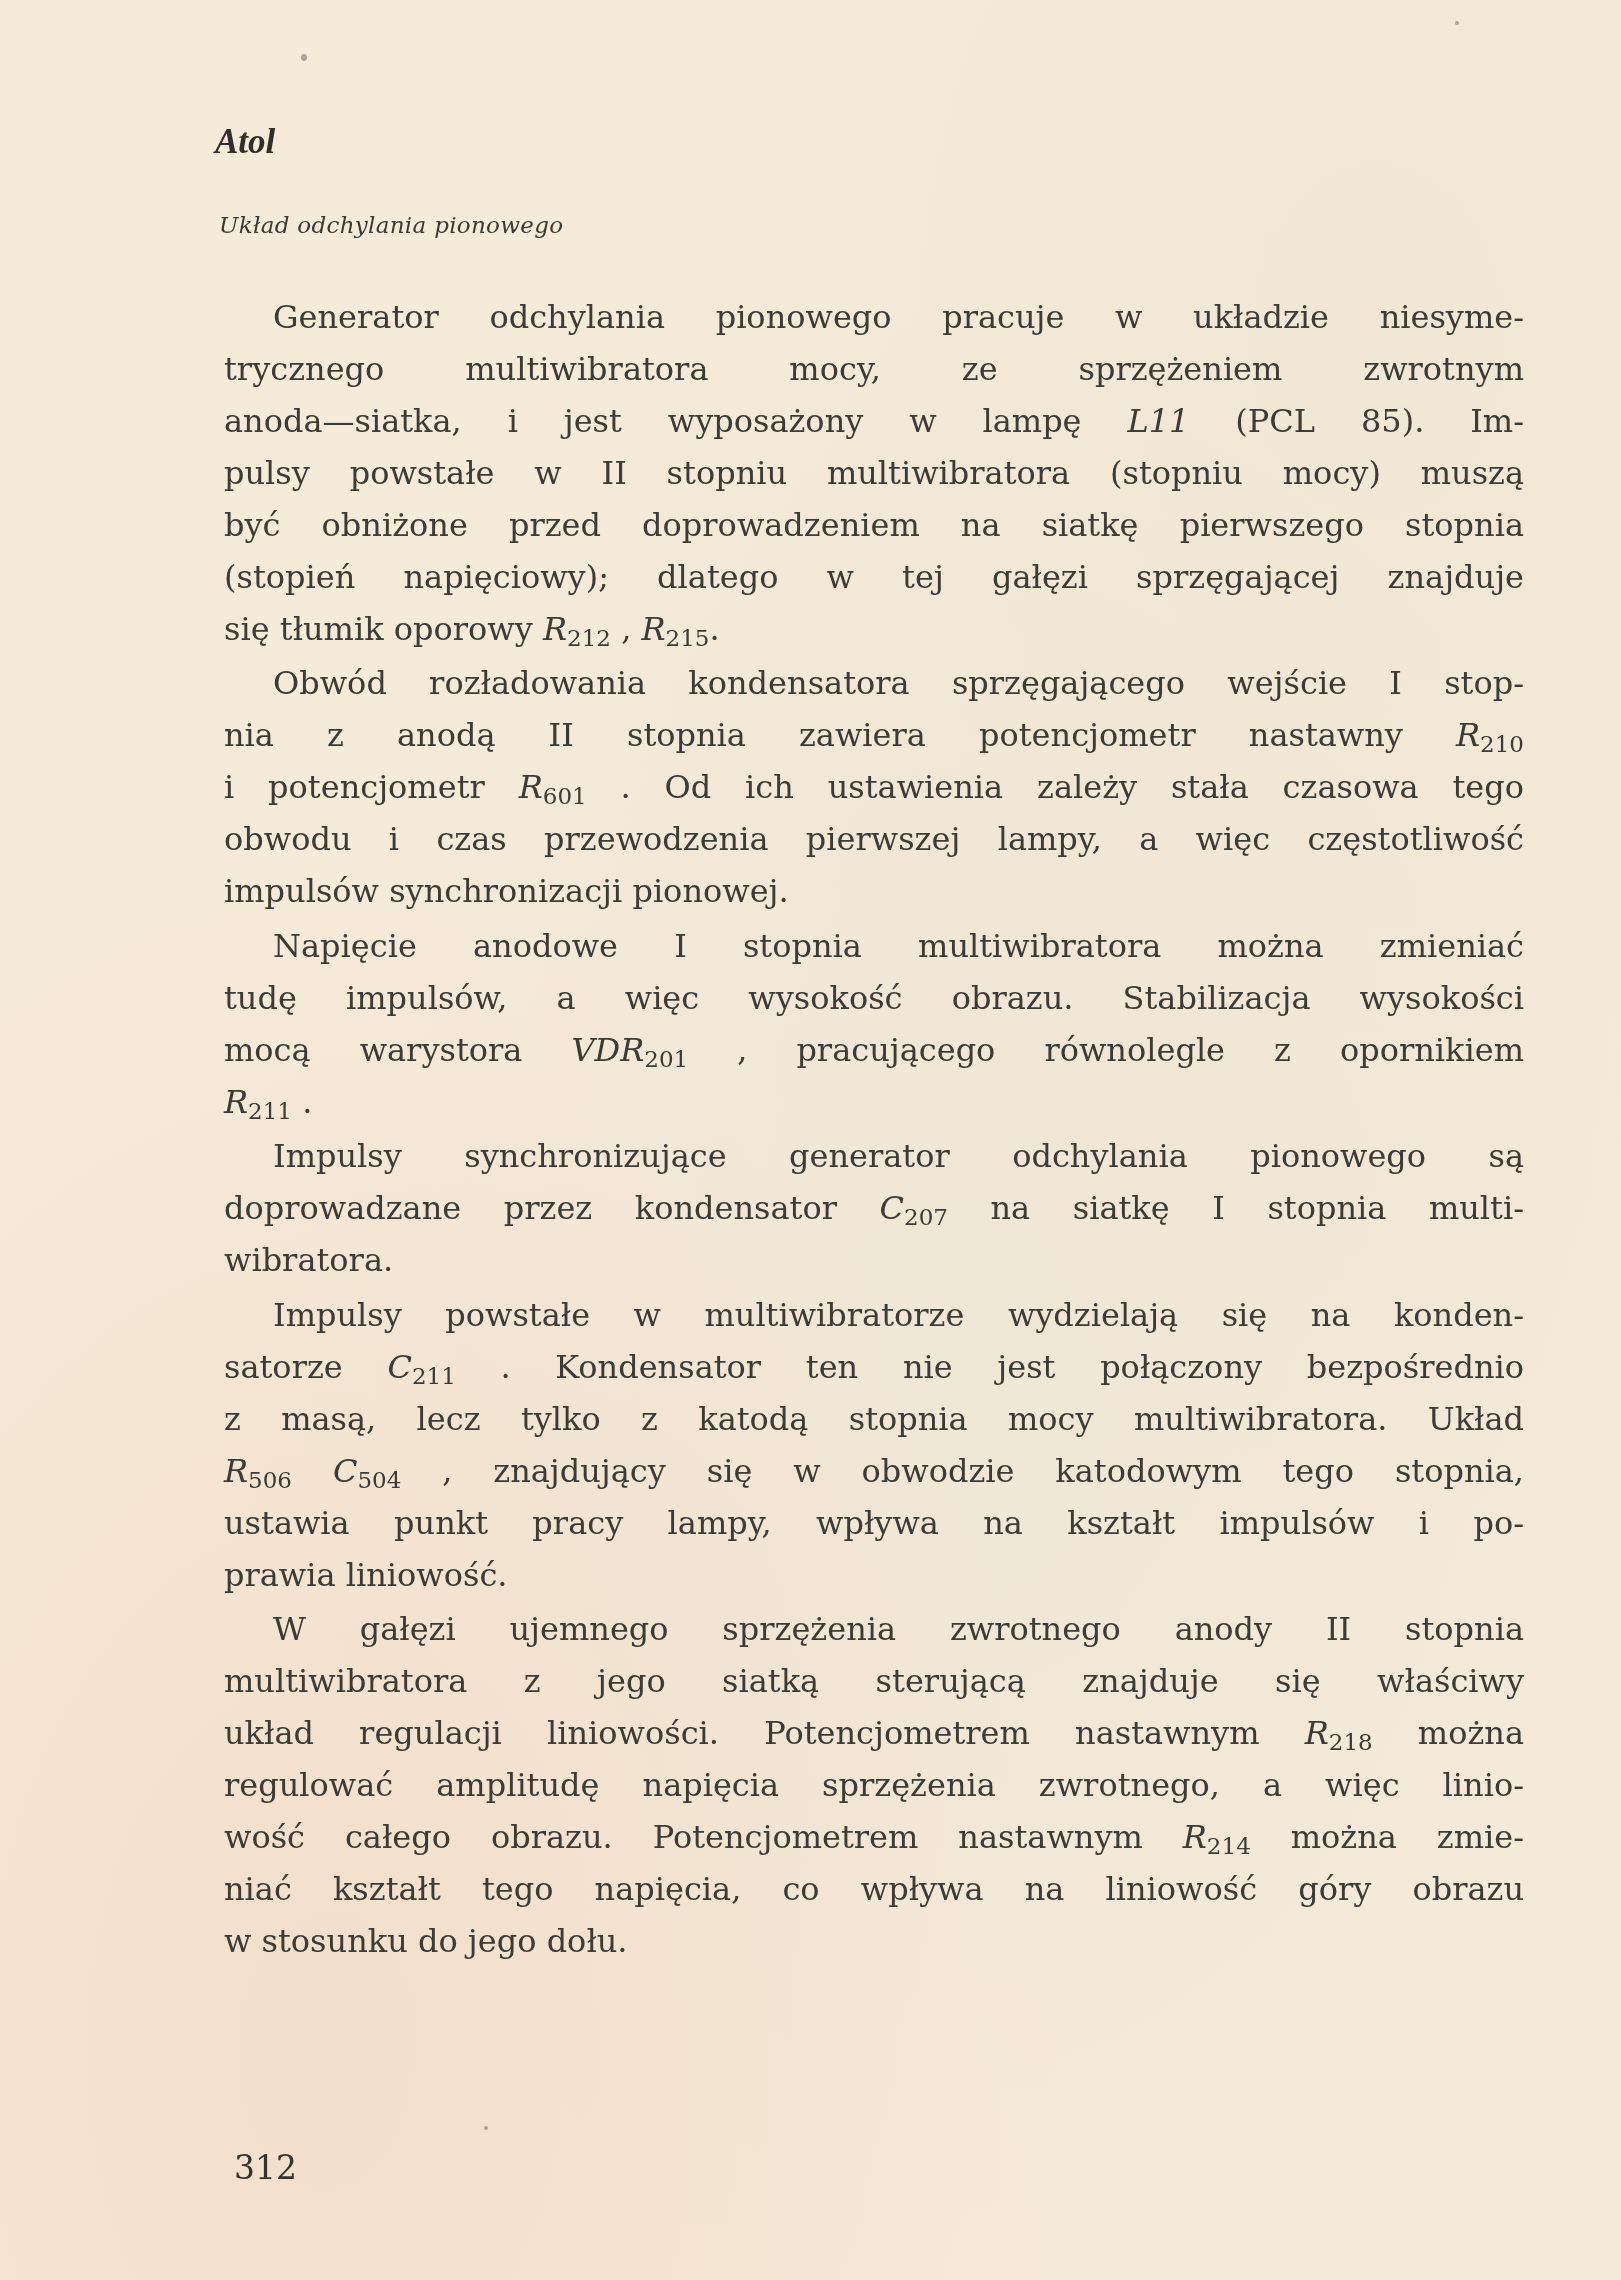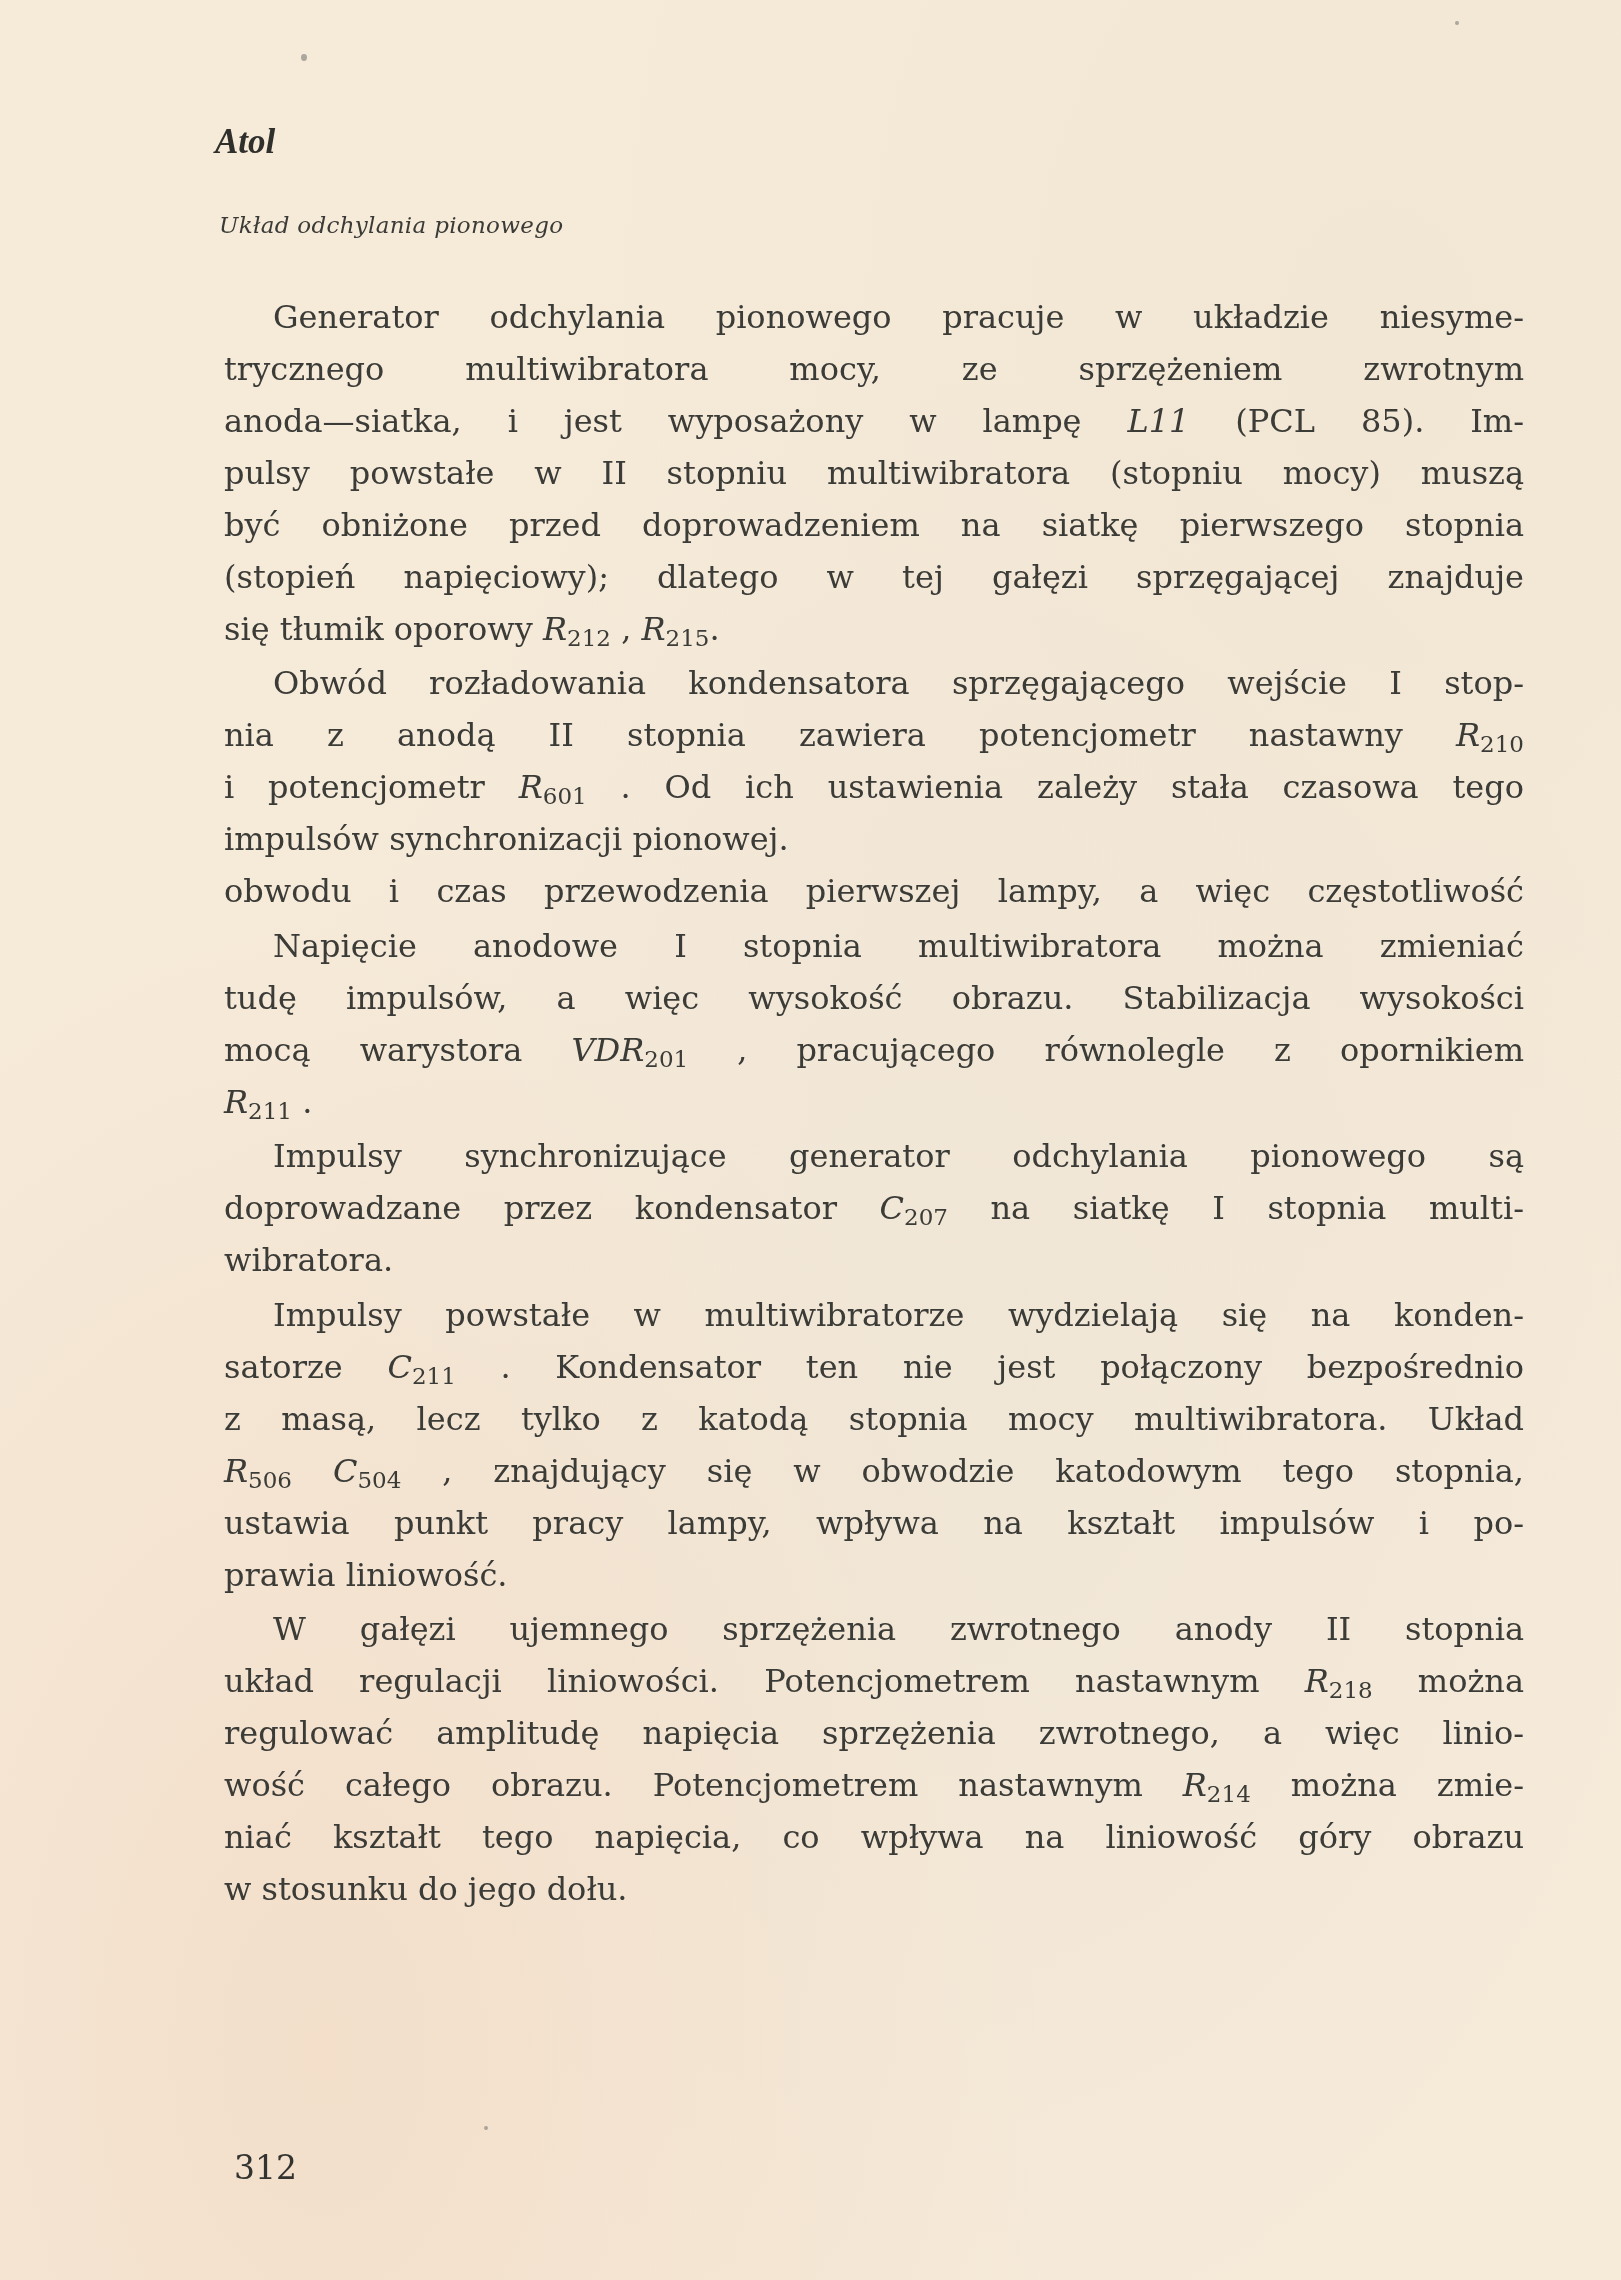--- a/index.html
+++ b/index.html
@@ -60,22 +60,22 @@
         <span class="line"><span class="s">pulsy powstałe w II stopniu multiwibratora (stopniu mocy) muszą</span></span>
         <span class="line"><span class="s">być obniżone przed doprowadzeniem na siatkę pierwszego stopnia</span></span>
         <span class="line"><span class="s">(stopień napięciowy); dlatego w tej gałęzi sprzęgającej znajduje</span></span>
         <span class="line last"><span class="s">się tłumik oporowy </span><span class="s it">R</span><sub>212</sub><span class="s"> , </span><span class="s it">R</span><sub>215</sub><span class="s">.</span></span>
       </div>
       <div class="para-gap"></div>
       <div>
         <span class="line indent"><span class="s">Obwód rozładowania kondensatora sprzęgającego wejście I stop-</span></span>
         <span class="line"><span class="s">nia z anodą II stopnia zawiera potencjometr nastawny </span><span class="s it">R</span><sub>210</sub></span>
         <span class="line"><span class="s">i potencjometr </span><span class="s it">R</span><sub>601</sub><span class="s"> . Od ich ustawienia zależy stała czasowa tego</span></span>
+        <span class="line"><span class="s">obwodu i czas przewodzenia pierwszej lampy, a więc częstotliwość</span></span>
         <span class="line last"><span class="s">impulsów synchronizacji pionowej.</span></span>
-        <span class="line"><span class="s">obwodu i czas przewodzenia pierwszej lampy, a więc częstotliwość</span></span>
       </div>
       <div class="para-gap"></div>
       <div>
         <span class="line indent"><span class="s">Napięcie anodowe I stopnia multiwibratora można zmieniać</span></span>
         <span class="line"><span class="s">tudę impulsów, a więc wysokość obrazu. Stabilizacja wysokości</span></span>
         <span class="line"><span class="s">mocą warystora </span><span class="s it">VDR</span><sub>201</sub><span class="s"> , pracującego równolegle z opornikiem</span></span>
         <span class="line last"><span class="s it">R</span><sub>211</sub><span class="s"> .</span></span>
       </div>
       <div class="para-gap"></div>
       <div>
@@ -88,20 +88,21 @@
         <span class="line indent"><span class="s">Impulsy powstałe w multiwibratorze wydzielają się na konden-</span></span>
         <span class="line"><span class="s">satorze </span><span class="s it">C</span><sub>211</sub><span class="s"> . Kondensator ten nie jest połączony bezpośrednio</span></span>
         <span class="line"><span class="s">z masą, lecz tylko z katodą stopnia mocy multiwibratora. Układ</span></span>
         <span class="line"><span class="s it">R</span><sub>506</sub><span class="s"> </span><span class="s it">C</span><sub>504</sub><span class="s"> , znajdujący się w obwodzie katodowym tego stopnia,</span></span>
         <span class="line"><span class="s">ustawia punkt pracy lampy, wpływa na kształt impulsów i po-</span></span>
         <span class="line last"><span class="s">prawia liniowość.</span></span>
       </div>
       <div class="para-gap"></div>
       <div>
         <span class="line indent"><span class="s">W gałęzi ujemnego sprzężenia zwrotnego anody II stopnia</span></span>
+        <span class="line"><span class="s">multiwibratora z jego siatką sterującą znajduje się właściwy</span></span>
         <span class="line"><span class="s">układ regulacji liniowości. Potencjometrem nastawnym </span><span class="s it">R</span><sub>218</sub><span class="s"> można</span></span>
         <span class="line"><span class="s">regulować amplitudę napięcia sprzężenia zwrotnego, a więc linio-</span></span>
         <span class="line"><span class="s">wość całego obrazu. Potencjometrem nastawnym </span><span class="s it">R</span><sub>214</sub><span class="s"> można zmie-</span></span>
         <span class="line"><span class="s">niać kształt tego napięcia, co wpływa na liniowość góry obrazu</span></span>
         <span class="line last"><span class="s">w stosunku do jego dołu.</span></span>
       </div>
     </div>
 
   <div class="page-number">312</div>
 

